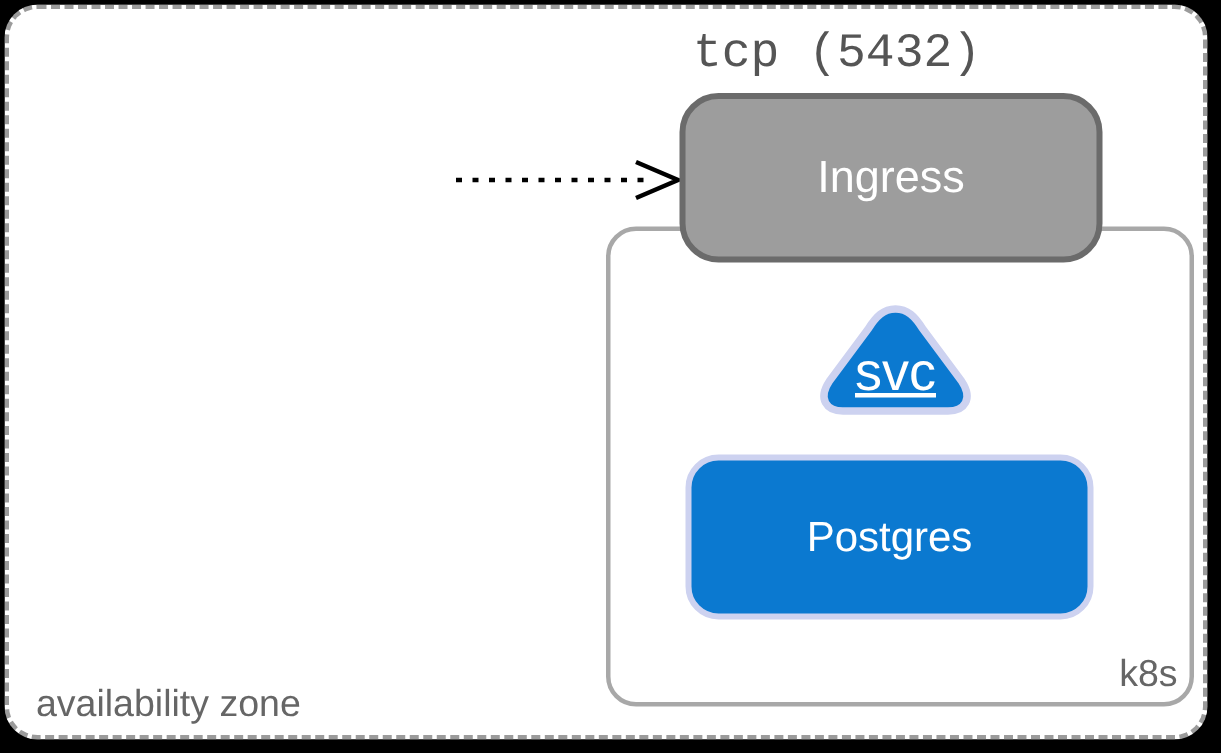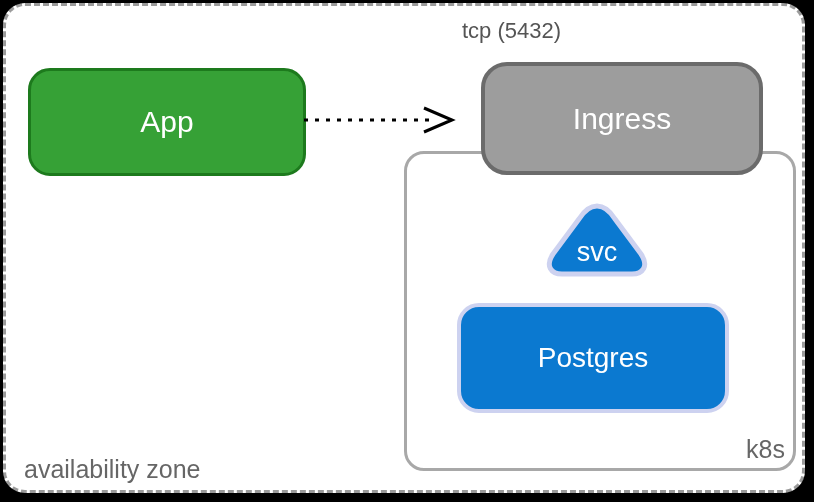--- a/index.html
+++ b/index.html
@@ -88,32 +88,32 @@
     height: 113px;
     box-sizing: border-box;
     background: #9d9d9d;
     border: 4px solid #6b6b6b;
     border-radius: 26px;
     display: flex;
     align-items: center;
     justify-content: center;
     color: #ffffff;
     font-size: 30px;
-    margin-left: 28px;
   }
 
   
   .edge-label-tcp {
     position: absolute;
     left: 462px;
     top: 20px;
-    font-size: 22px;
+    font-size: 32px;
     color: #555555;
     line-height: 1;
     white-space: nowrap;
+    font-family: Liberation Mono, monospace;
   }
 
   
   .edge-arrow {
     position: absolute;
     left: 300px;
     top: 100px;
     width: 160px;
     height: 40px;
     pointer-events: none;
@@ -133,22 +133,23 @@
     left: 0;
     top: 0;
     width: 120px;
     height: 76px;
     display: flex;
     align-items: flex-end;
     justify-content: center;
     padding-bottom: 12px;
     box-sizing: border-box;
     color: #ffffff;
-    font-size: 27px;
-    line-height: 1;
+    font-size: 36px;
+    line-height: 1;
+    text-decoration: underline;
   }
 
   
   .node-postgres {
     position: absolute;
     left: 457px;
     top: 303px;
     width: 272px;
     height: 110px;
     box-sizing: border-box;
@@ -171,23 +172,20 @@
 
   <div class="az-zone">
 
     <div class="k8s-zone">
       <span class="k8s-label">k8s</span>
     </div>
 
     <span class="az-label">availability zone</span>
   </div>
 
-  <div class="node-app">
-    <span>App</span>
-  </div>
 
   <svg class="edge-arrow" viewBox="0 0 160 40" width="160" height="40">
     <line x1="4" y1="20" x2="136" y2="20" stroke="#000000" stroke-width="3" stroke-dasharray="4 7" stroke-linecap="butt"></line>
     <polyline points="124,8 152,20 124,32" fill="none" stroke="#000000" stroke-width="3" stroke-linejoin="miter" stroke-linecap="butt"></polyline>
   </svg>
 
   <span class="edge-label-tcp">tcp (5432)</span>
 
   <div class="node-ingress">
     <span>Ingress</span>

